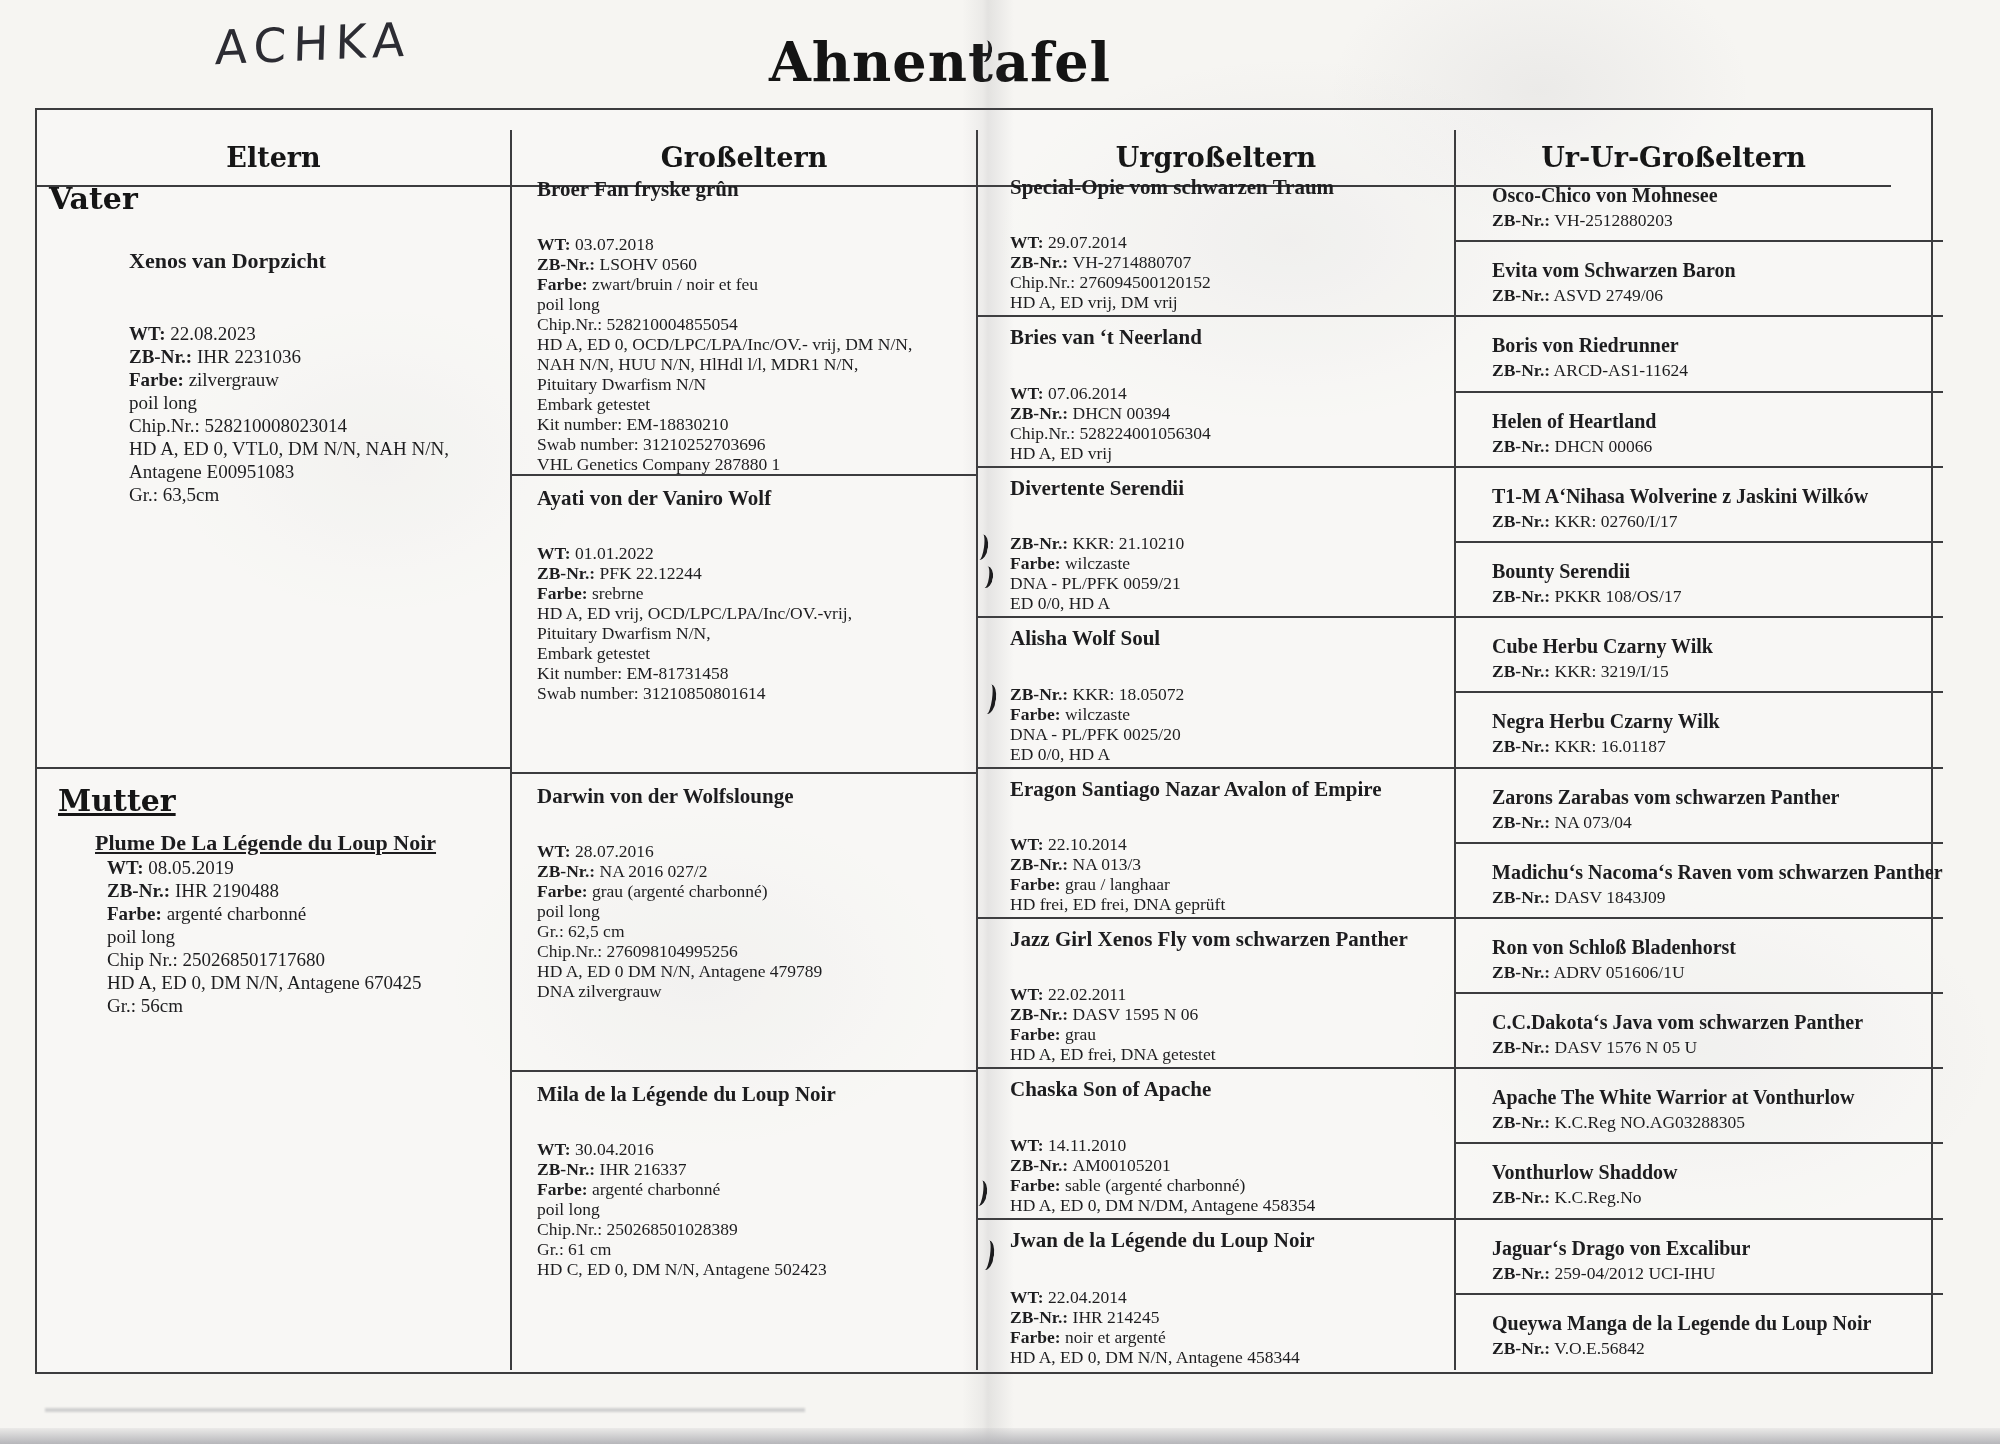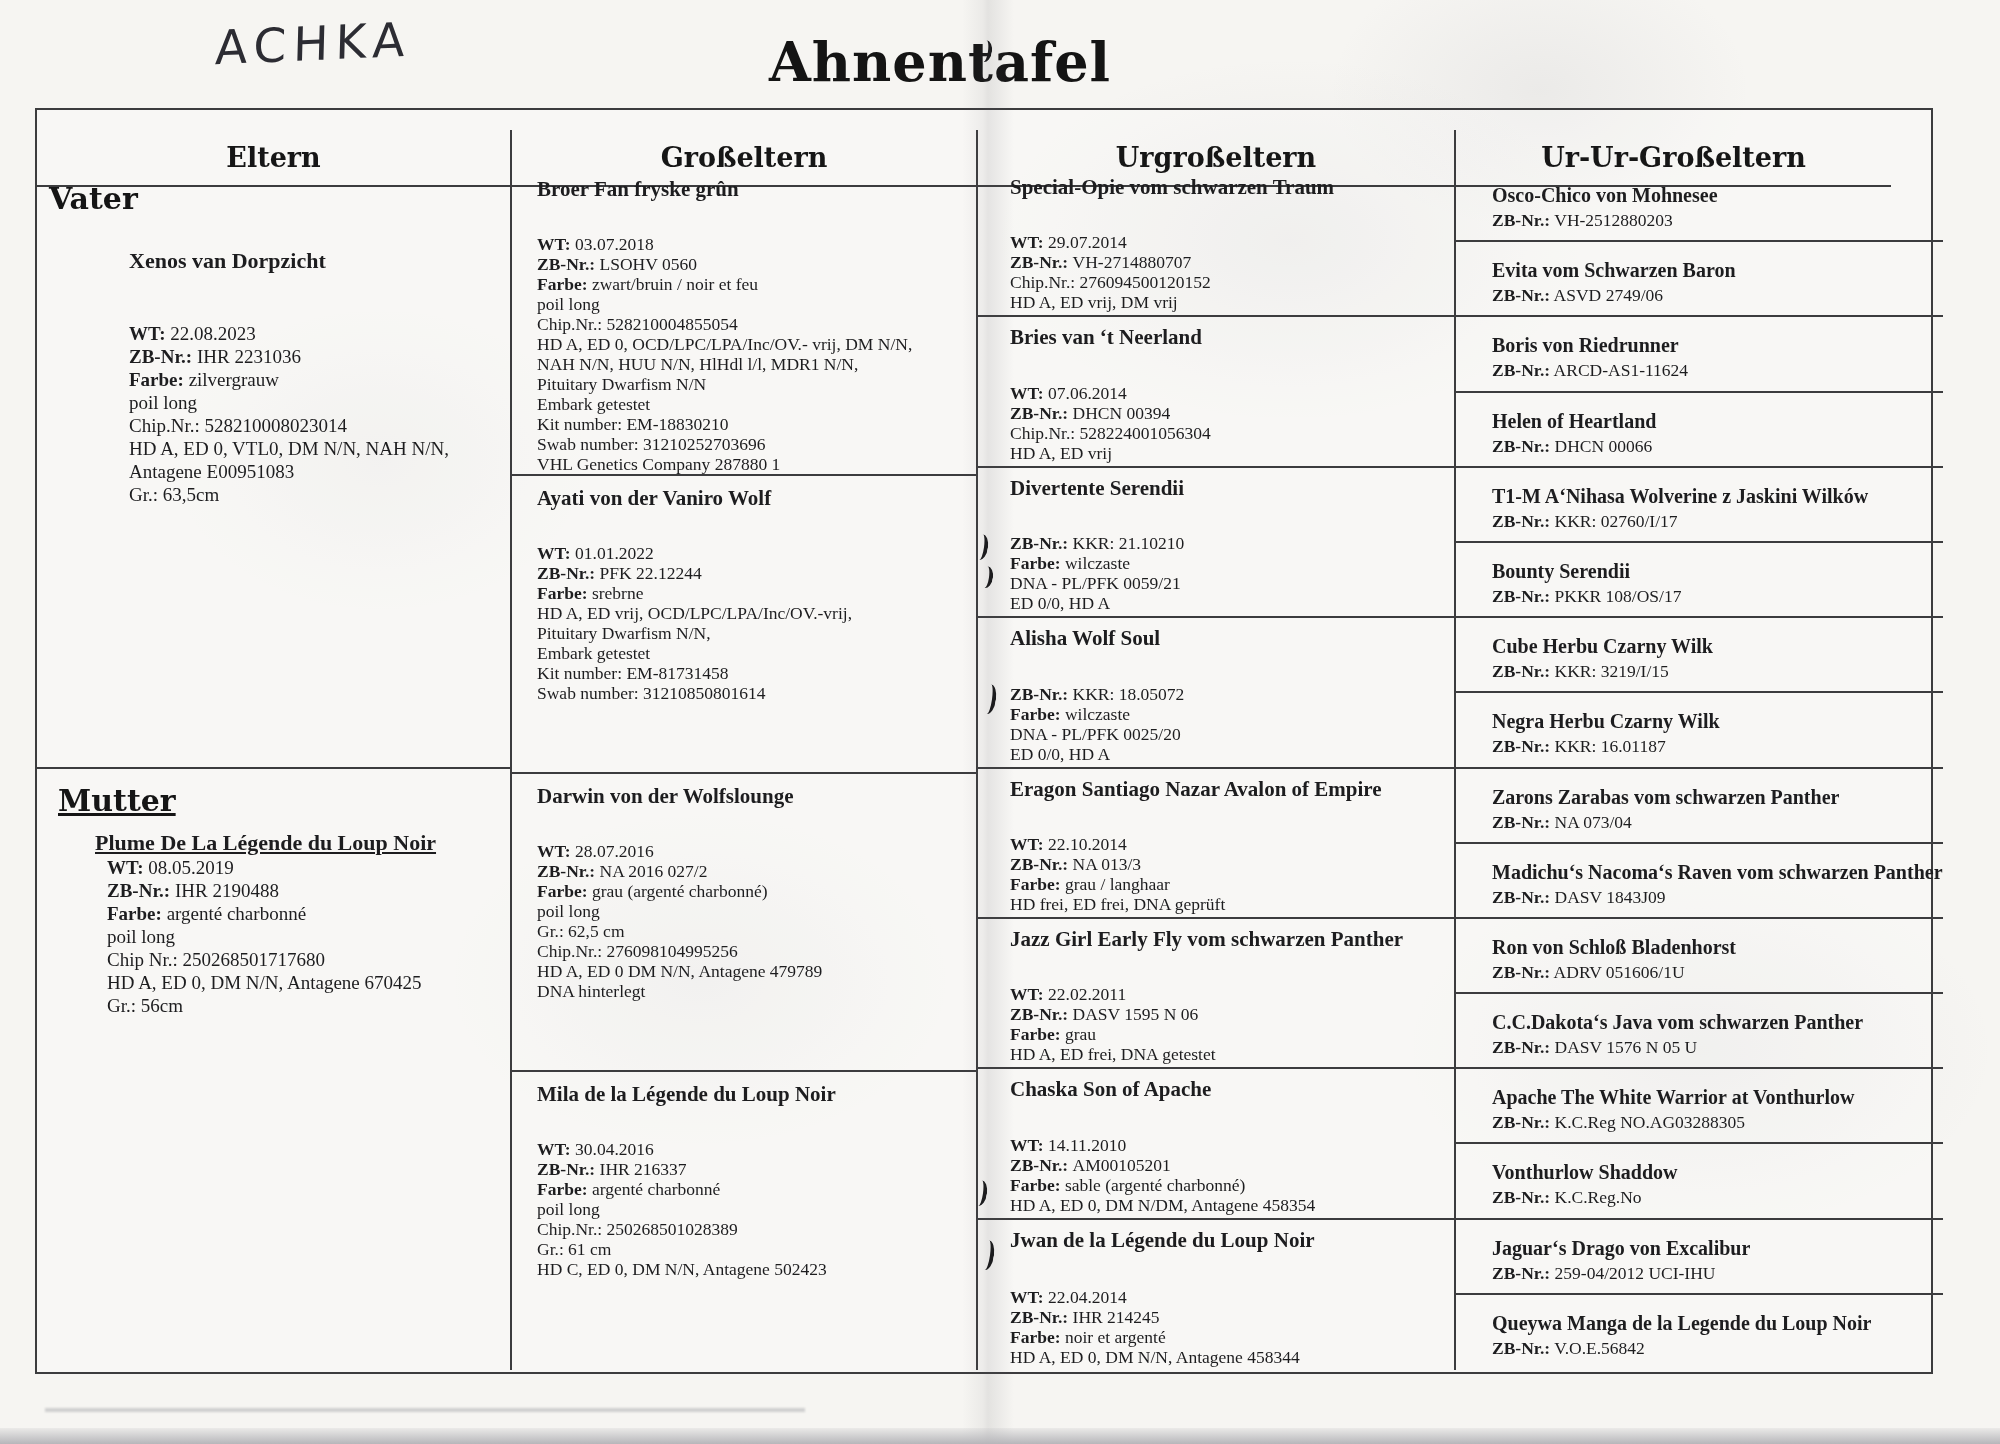--- a/index.html
+++ b/index.html
@@ -141,21 +141,21 @@
       <div class="cell g-cell">
         <div class="g-name nowrap">Darwin von der Wolfslounge</div>
         <div class="g-details">
             <div class="dline"><b>WT: </b>28.07.2016</div>
             <div class="dline"><b>ZB-Nr.: </b>NA 2016 027/2</div>
             <div class="dline"><b>Farbe: </b>grau (argenté charbonné)</div>
             <div class="dline">poil long</div>
             <div class="dline">Gr.: 62,5 cm</div>
             <div class="dline">Chip.Nr.: 276098104995256</div>
             <div class="dline">HD A, ED 0 DM N/N, Antagene 479789</div>
-            <div class="dline">DNA hinterlegt</div>
+            <div class="dline">DNA zilvergrauw</div>
           </div>
       </div>
       <div class="cell g-cell last">
         <div class="g-name nowrap">Mila de la Légende du Loup Noir</div>
         <div class="g-details">
             <div class="dline"><b>WT: </b>30.04.2016</div>
             <div class="dline"><b>ZB-Nr.: </b>IHR 216337</div>
             <div class="dline"><b>Farbe: </b>argenté charbonné</div>
             <div class="dline">poil long</div>
             <div class="dline">Chip.Nr.: 250268501028389</div>
@@ -205,21 +205,21 @@
       <div class="cell u-cell">
         <div class="u-name nowrap">Eragon Santiago Nazar Avalon of Empire</div>
         <div class="u-details">
             <div class="dline"><b>WT: </b>22.10.2014</div>
             <div class="dline"><b>ZB-Nr.: </b>NA 013/3</div>
             <div class="dline"><b>Farbe: </b>grau / langhaar</div>
             <div class="dline">HD frei, ED frei, DNA geprüft</div>
           </div>
       </div>
       <div class="cell u-cell">
-        <div class="u-name nowrap">Jazz Girl Early Fly vom schwarzen Panther</div>
+        <div class="u-name nowrap">Jazz Girl Xenos Fly vom schwarzen Panther</div>
         <div class="u-details">
             <div class="dline"><b>WT: </b>22.02.2011</div>
             <div class="dline"><b>ZB-Nr.: </b>DASV 1595 N 06</div>
             <div class="dline"><b>Farbe: </b>grau</div>
             <div class="dline">HD A, ED frei, DNA getestet</div>
           </div>
       </div>
       <div class="cell u-cell">
         <div class="u-name nowrap">Chaska Son of Apache</div>
         <div class="u-details">

